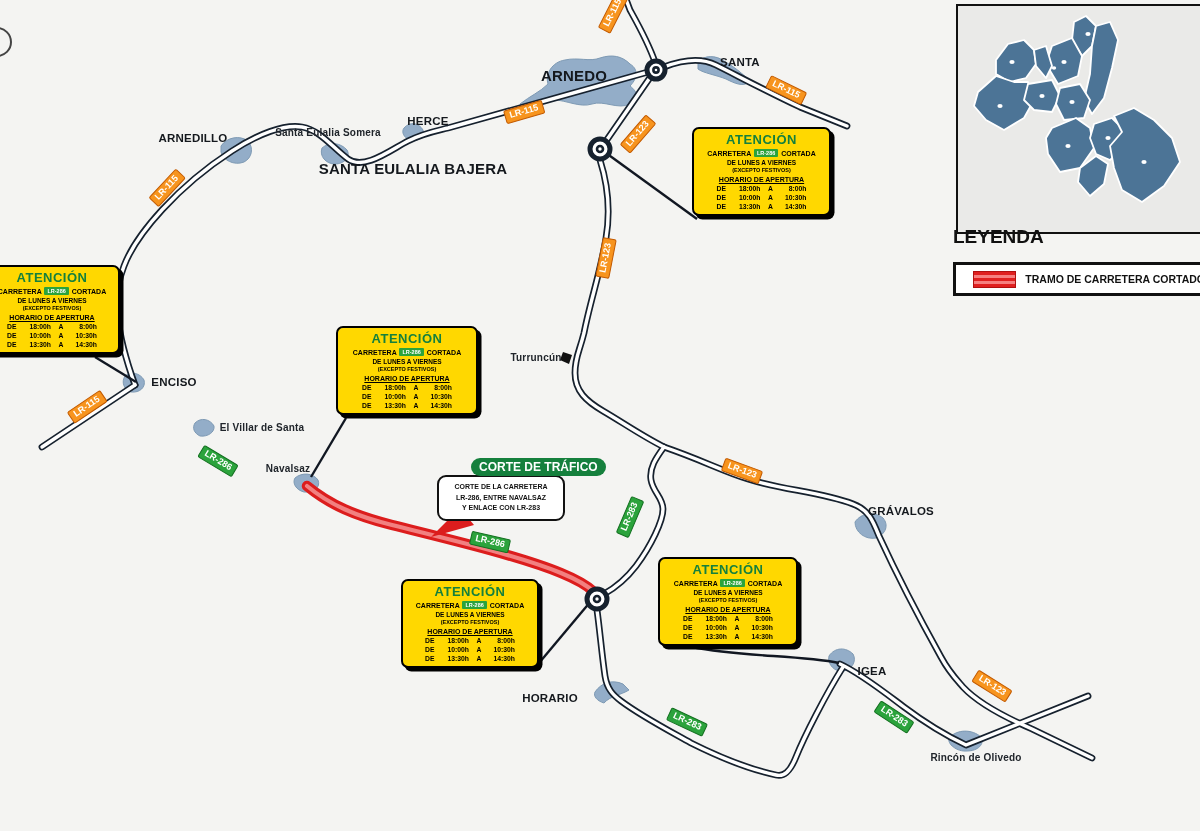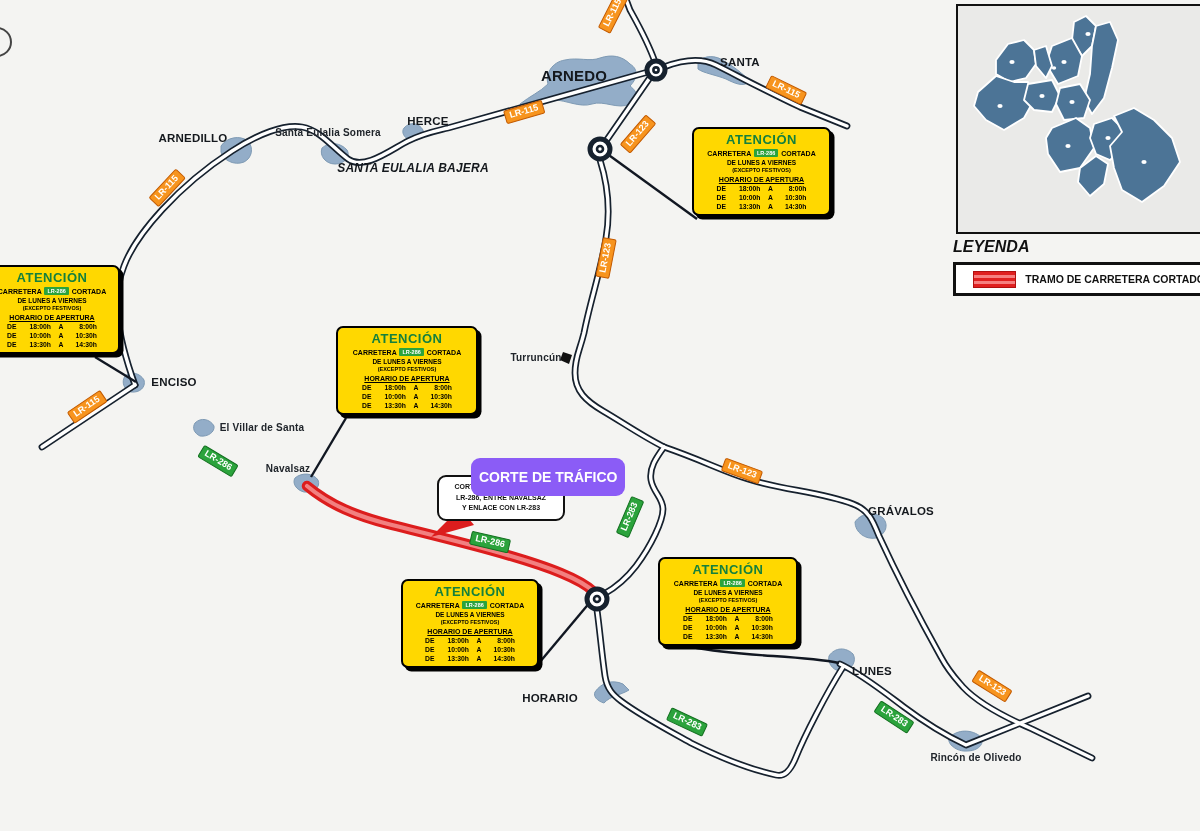--- a/index.html
+++ b/index.html
@@ -14,21 +14,21 @@
   .redfill{fill:none;stroke:#f28080;stroke-width:4.2;stroke-linecap:round;}
   .leader{fill:none;stroke:#111722;stroke-width:2.4;}
   .blob{fill:#93adc8;stroke:#7e9ab4;stroke-width:1;}
   .rab-o{fill:#fff;stroke:#16212e;stroke-width:5;}
   .rab-i{fill:#fff;stroke:#16212e;stroke-width:2.6;}
   
   .town{position:absolute;transform:translate(-50%,-50%);white-space:nowrap;color:#14181d;
         font-weight:bold;font-size:11.5px;letter-spacing:.2px;}
   .town.lg{font-size:15px;}
   .town.sm{font-size:10px;font-weight:bold;color:#20252b;}
-  .town.smb{font-size:12px;font-style:italic;}
+  .town.smb{font-size:15px;}
   
   .rlabel{position:absolute;transform:translate(-50%,-50%) rotate(var(--r,0deg));
           font-size:9px;font-weight:bold;color:#fff;padding:1px 4px;border-radius:2px;
           white-space:nowrap;line-height:1.1;}
   .rlabel.orange{background:#f7941e;border:1px solid #c35a00;}
   .rlabel.green{background:#2ba33c;border:1px solid #137020;}
   
   .attn{position:absolute;width:131px;background:#ffd800;border:2.5px solid #000;
         border-radius:7px;box-shadow:3.5px 3.5px 0 0 #000;padding:3px 2px 4px;text-align:center;z-index:5;}
   .attn-title{color:#15803d;font-weight:bold;font-size:13px;letter-spacing:.5px;}
@@ -36,29 +36,29 @@
   .badge{display:inline-block;background:#2ba33c;color:#fff;font-size:5.5px;font-weight:bold;
          padding:1px 3px;border-radius:1px;vertical-align:1px;margin:0 1px;}
   .attn-sub{font-size:6.5px;font-weight:bold;margin-top:2px;}
   .attn-sub2{font-size:5.5px;font-weight:bold;margin-top:1px;}
   .attn-horario{font-size:7px;font-weight:bold;text-decoration:underline;margin-top:3px;}
   .attn-row{display:flex;justify-content:center;gap:6px;font-size:6.8px;font-weight:bold;margin-top:2px;}
   .attn-row .c2,.attn-row .c4{width:26px;text-align:right;}
   .attn-row .c1{width:12px;text-align:left;}
   .attn-row .c3{width:8px;}
   
-  .co-pill{position:absolute;left:471px;top:458px;background:#8b5cf6;color:#fff;font-size:14px;
-           font-weight:bold;padding:11px 8px;border-radius:9px;white-space:nowrap;z-index:7;}
+  .co-pill{position:absolute;left:471px;top:458px;background:#15803d;color:#fff;font-size:12px;
+           font-weight:bold;padding:2px 8px;border-radius:9px;white-space:nowrap;z-index:7;}
   .co-box{position:absolute;left:437px;top:475px;width:120px;background:#fff;border:2.5px solid #111;
           border-radius:9px;padding:5px 2px;text-align:center;font-size:7px;font-weight:bold;
           color:#111;line-height:1.5;z-index:6;}
   
   .inset{position:absolute;left:956px;top:4px;width:242px;height:226px;background:#eaeae8;
          border:2.5px solid #111;}
-  .leyenda-title{position:absolute;left:953px;top:238px;font-size:16px;font-weight:bold;color:#111;font-style:italic;}
+  .leyenda-title{position:absolute;left:953px;top:226px;font-size:19px;font-weight:bold;color:#111;}
   .leyenda-box{position:absolute;left:953px;top:262px;width:255px;height:34px;background:#fff;
                border:3px solid #111;display:flex;align-items:center;gap:9px;padding-left:17px;box-sizing:border-box;}
   .ley-sym{width:72px;height:15px;border:1px solid #b01010;
            background:linear-gradient(180deg,#e02020 0 22%,#f58080 22% 42%,#e02020 42% 58%,#f58080 58% 78%,#e02020 78% 100%);}
   .ley-text{font-size:10.5px;font-weight:bold;color:#111;white-space:nowrap;}
 </style>
 </head>
 <body>
 
 <div id="map">
@@ -149,21 +149,21 @@
   <span class="town" style="left:193px;top:138px">ARNEDILLO</span>
   <span class="town sm" style="left:328px;top:132px">Santa Eulalia Somera</span>
   <span class="town" style="left:428px;top:121px">HERCE</span>
   <span class="town smb" style="left:413px;top:168px">SANTA EULALIA BAJERA</span>
   <span class="town" style="left:174px;top:382px">ENCISO</span>
   <span class="town sm" style="left:262px;top:427px">El Villar de Santa</span>
   <span class="town sm" style="left:288px;top:468px">Navalsaz</span>
   <span class="town sm" style="left:536px;top:357px">Turruncún</span>
   <span class="town" style="left:550px;top:698px">HORARIO</span>
   <span class="town" style="left:901px;top:511px">GRÁVALOS</span>
-  <span class="town" style="left:872px;top:671px">LUNES</span>
+  <span class="town" style="left:872px;top:671px">IGEA</span>
   <span class="town sm" style="left:976px;top:757px">Rincón de Olivedo</span>
 
   <span class="rlabel orange" style="left:613px;top:13px;--r:-63deg">LR-115</span>
   <span class="rlabel orange" style="left:524px;top:112px;--r:-16deg">LR-115</span>
   <span class="rlabel orange" style="left:786px;top:90px;--r:26deg">LR-115</span>
   <span class="rlabel orange" style="left:167px;top:188px;--r:-47deg">LR-115</span>
   <span class="rlabel orange" style="left:87px;top:407px;--r:-34deg">LR-115</span>
   <span class="rlabel orange" style="left:638px;top:134px;--r:-49deg">LR-123</span>
   <span class="rlabel orange" style="left:606px;top:258px;--r:-79deg">LR-123</span>
   <span class="rlabel orange" style="left:742px;top:471px;--r:20deg">LR-123</span>

